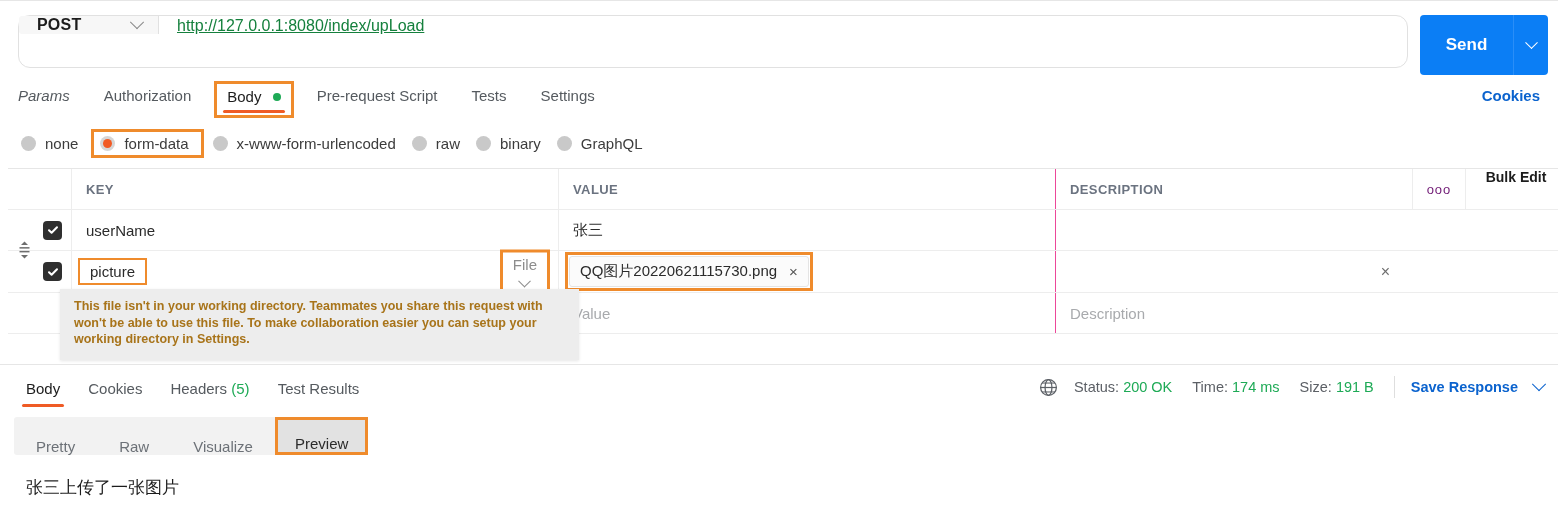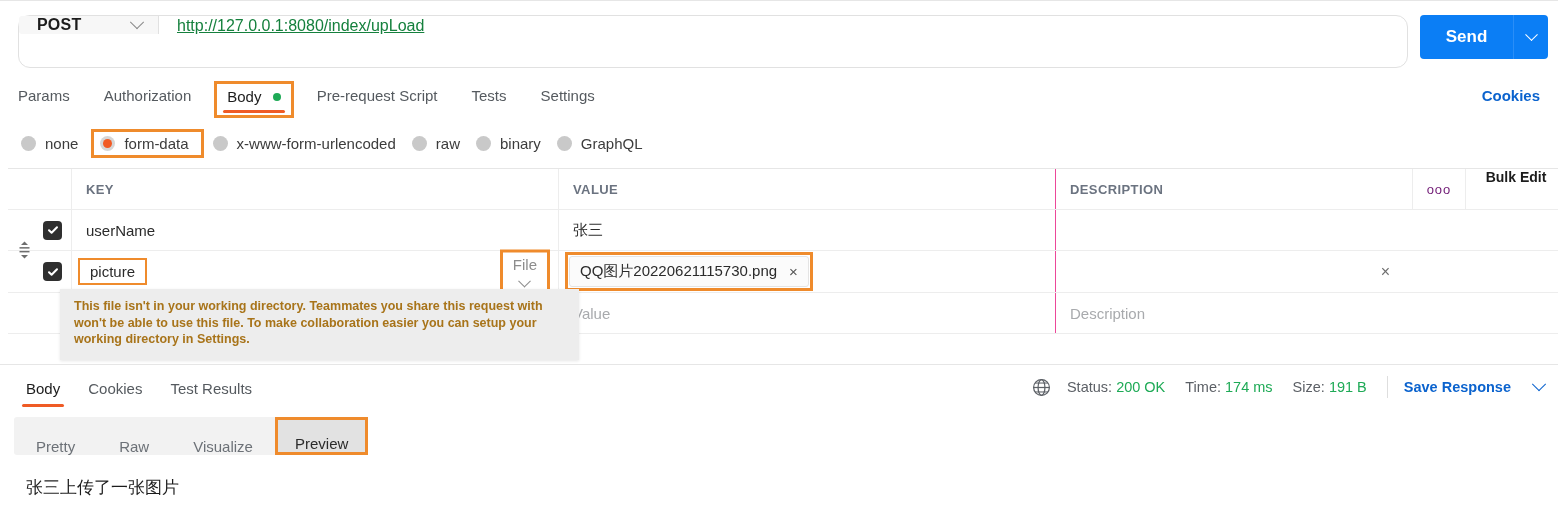--- a/index.html
+++ b/index.html
@@ -75,21 +75,21 @@
     outline: none;
     font-family: "Liberation Sans", sans-serif;
     text-decoration: underline;
   }
 
   .send-wrap {
     position: absolute;
     left: 1420px;
     top: 14px;
     width: 128px;
-    height: 44px;
+    height: 60px;
     display: flex;
     background: #0b7ef5;
     border-radius: 4px;
     overflow: hidden;
     cursor: pointer;
   }
   .send-main {
     flex: 1;
     display: flex;
     align-items: center;
@@ -122,21 +122,21 @@
     gap: 0px;
   }
   .rtab {
     font-size: 15px;
     color: #555a5f;
     padding: 6px 17px 14px 17px;
     cursor: pointer;
     position: relative;
     white-space: nowrap;
   }
-  .rtab:first-child { padding-left: 0; }
+  .rtab:first-child { padding-left: 0; font-style: italic; }
   .rtab.active {
     color: #1c1c1c;
   }
   .rtab.active .underline {
     position: absolute;
     left: 8px;
     right: 8px;
     bottom: 3px;
     height: 3px;
     background: #ef5b25;
@@ -460,21 +460,21 @@
     width: 1px;
     height: 22px;
     background: #dedede;
     margin-right: 16px;
   }
   .save-resp {
     color: #0b63ce;
     font-weight: bold;
     display: flex;
     align-items: center;
-    gap: 23px;
+    gap: 16px;
     cursor: pointer;
     white-space: nowrap;
   }
   .save-resp .chev { border-color: #0b63ce; }
 
   
   .view-toggle {
     position: absolute;
     left: 14px;
     top: 416px;
@@ -677,20 +677,24 @@
 
   <div class="split"></div>
 
   <div class="res-tabs">
     <div class="restab active">
       <span>Body</span>
       <span class="underline"></span>
     </div>
     <div class="restab">
       <span>Cookies</span>
+    </div>
+    <div class="restab">
+      <span>Headers</span>
+      <span class="count-green">(5)</span>
     </div>
     <div class="restab">
       <span>Test Results</span>
     </div>
   </div>
 
   <div class="status-bar">
     <span class="globe">
       <svg width="19" height="19" viewBox="0 0 20 20">
         <circle cx="10" cy="10" r="8.3" fill="none" stroke="#5c6066" stroke-width="1.3"></circle>

